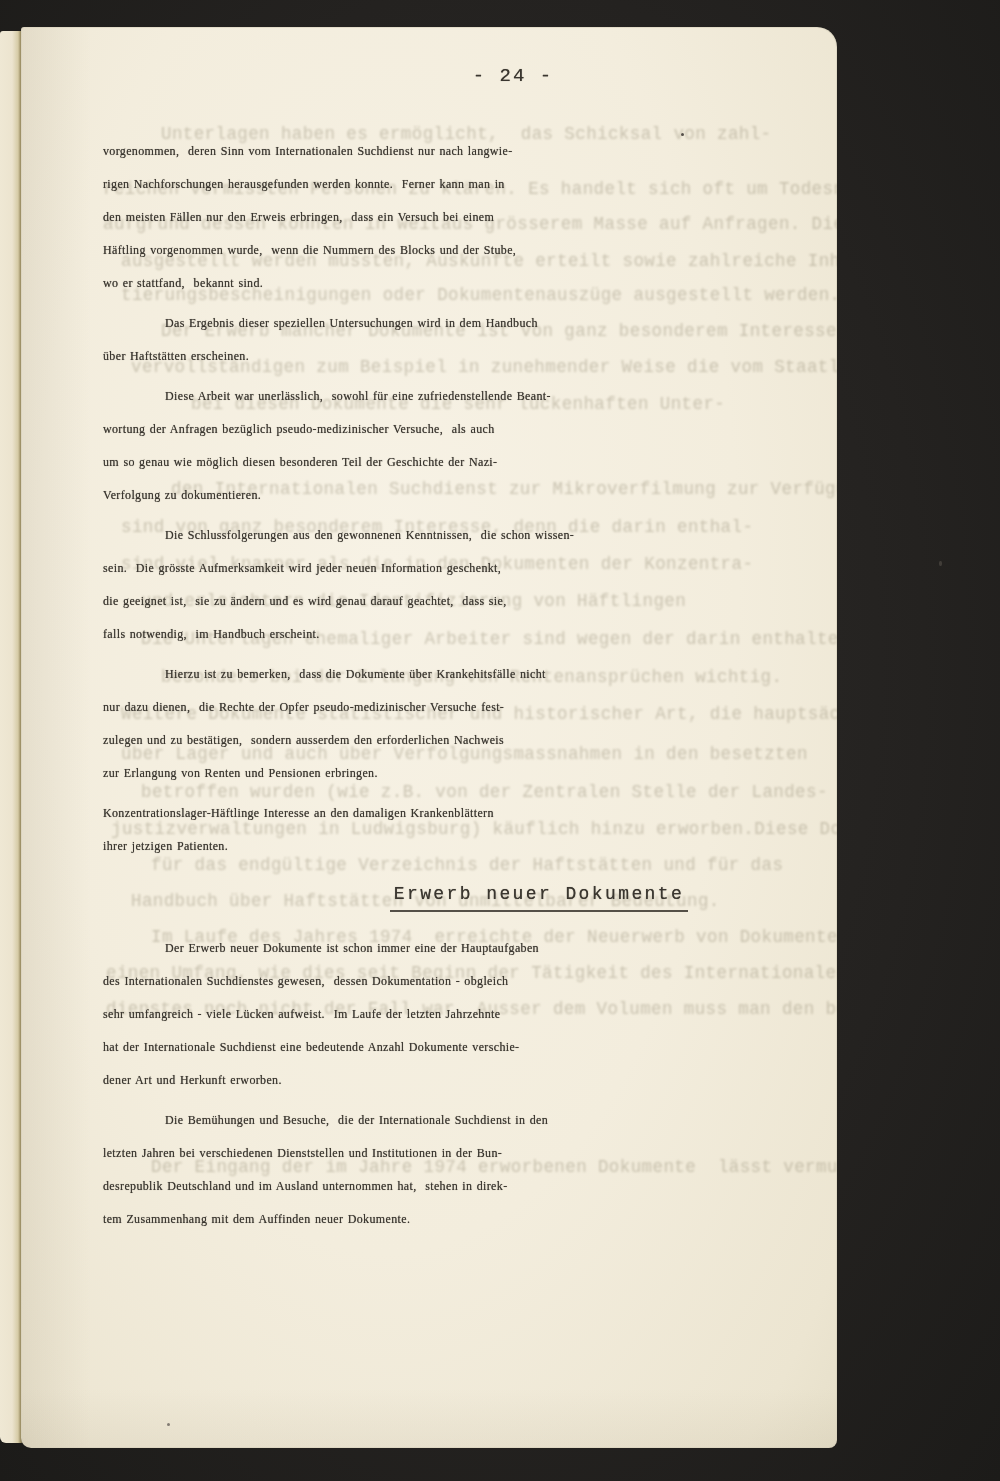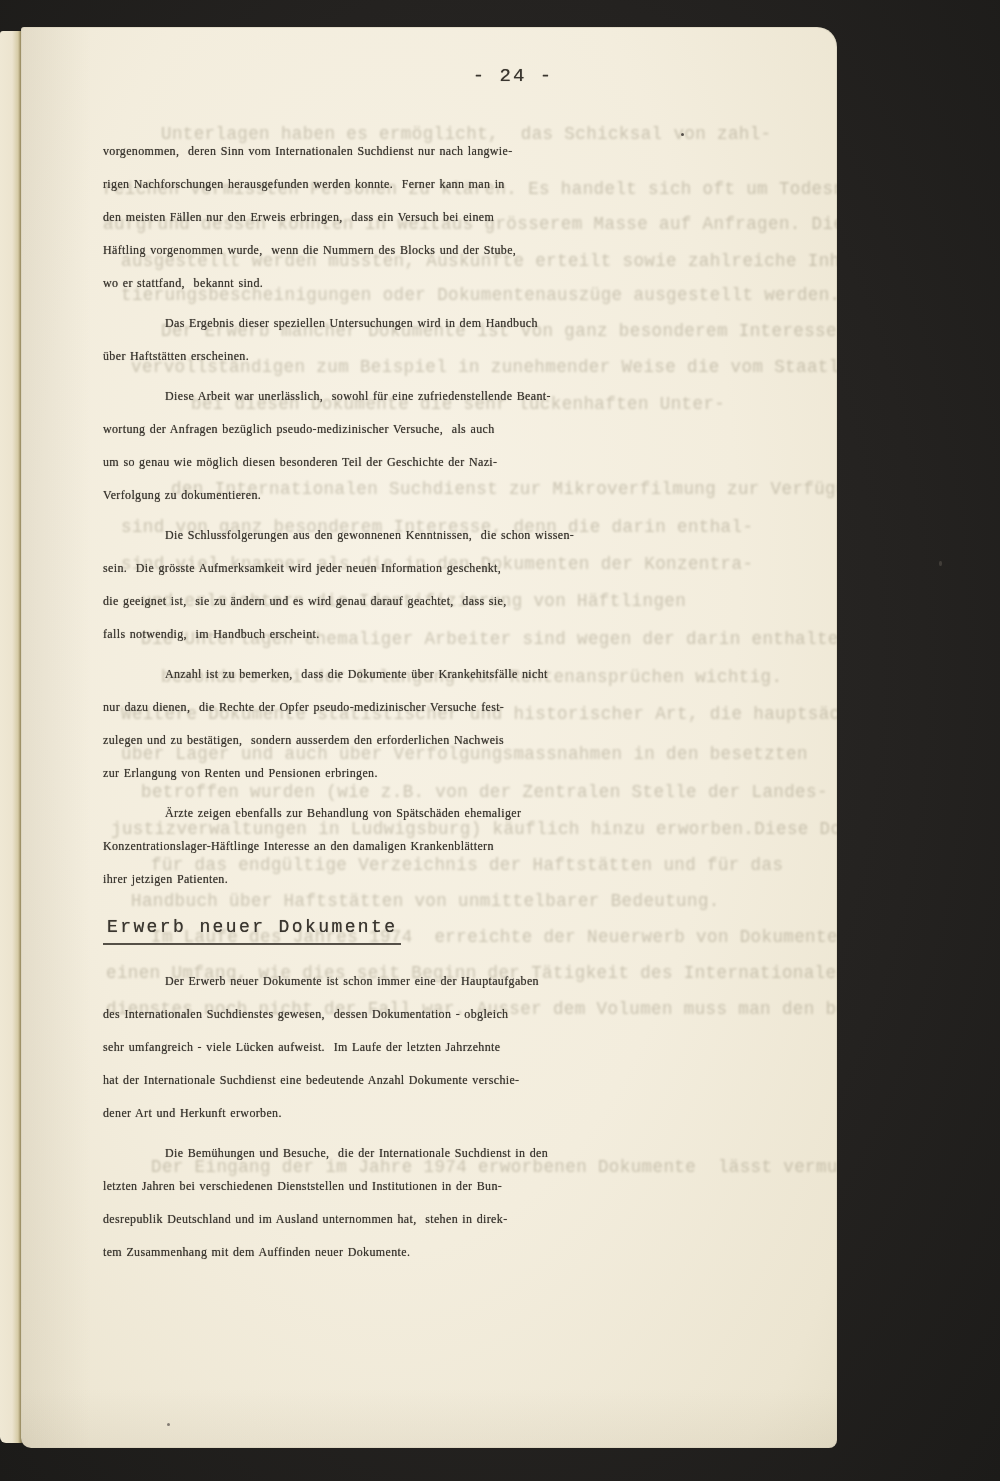--- a/index.html
+++ b/index.html
@@ -74,21 +74,21 @@
     letter-spacing: 0.35px;
     word-spacing: 1px;
     white-space: pre;
     text-shadow: 0 0 0.7px rgba(58, 54, 47, 0.75);
     font-family: Liberation Serif, serif;
   }
   .tline.indent { padding-left: 62px; }
 
   .heading-wrap {
     margin: 18px 0 18px 0;
-    text-align: left;
+    text-align: center;
     height: 33px;
     text-decoration: underline;
   }
   .heading {
     display: inline-block;
     font-size: 18px;
     line-height: 27px;
     letter-spacing: 2.4px;
     white-space: pre;
     border-bottom: 2px solid rgba(56, 52, 45, 0.85);
@@ -160,28 +160,27 @@
     </div>
 
     <div class="para">
       <div class="tline indent">Die Schlussfolgerungen aus den gewonnenen Kenntnissen,  die schon wissen-</div>
       <div class="tline">sein.  Die grösste Aufmerksamkeit wird jeder neuen Information geschenkt,</div>
       <div class="tline">die geeignet ist,  sie zu ändern und es wird genau darauf geachtet,  dass sie,</div>
       <div class="tline">falls notwendig,  im Handbuch erscheint.</div>
     </div>
 
     <div class="para">
-      <div class="tline indent">Anzahl ist zu bemerken,  dass die Dokumente über Krankehitsfälle nicht</div>
+      <div class="tline indent">Hierzu ist zu bemerken,  dass die Dokumente über Krankehitsfälle nicht</div>
       <div class="tline">nur dazu dienen,  die Rechte der Opfer pseudo-medizinischer Versuche fest-</div>
       <div class="tline">zulegen und zu bestätigen,  sondern ausserdem den erforderlichen Nachweis</div>
       <div class="tline">zur Erlangung von Renten und Pensionen erbringen.</div>
     </div>
 
     <div class="para">
-      <div class="tline indent">Ärzte zeigen ebenfalls zur Behandlung von Spätschäden ehemaliger</div>
       <div class="tline">Konzentrationslager-Häftlinge Interesse an den damaligen Krankenblättern</div>
       <div class="tline">ihrer jetzigen Patienten.</div>
     </div>
 
     <div class="heading-wrap">
       <span class="heading">Erwerb neuer Dokumente</span>
     </div>
 
     <div class="para">
       <div class="tline indent">Der Erwerb neuer Dokumente ist schon immer eine der Hauptaufgaben</div>

